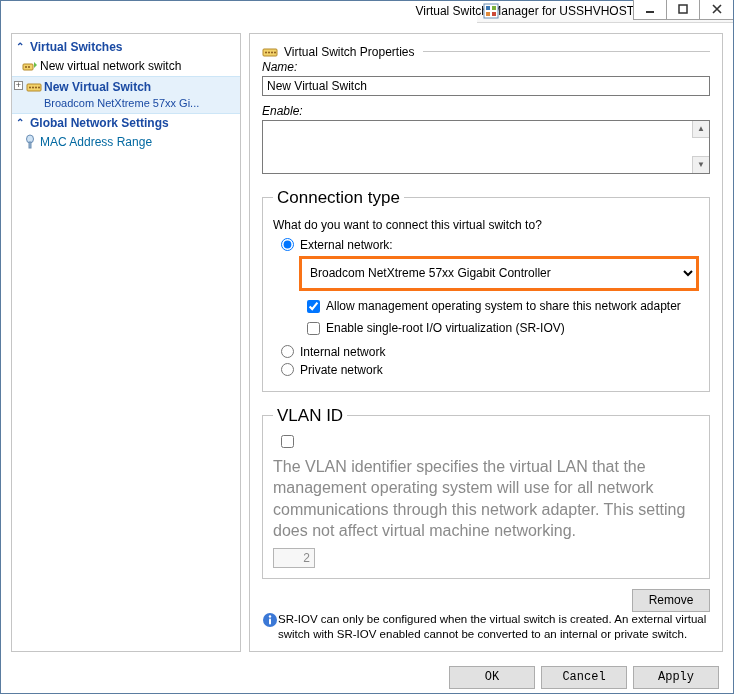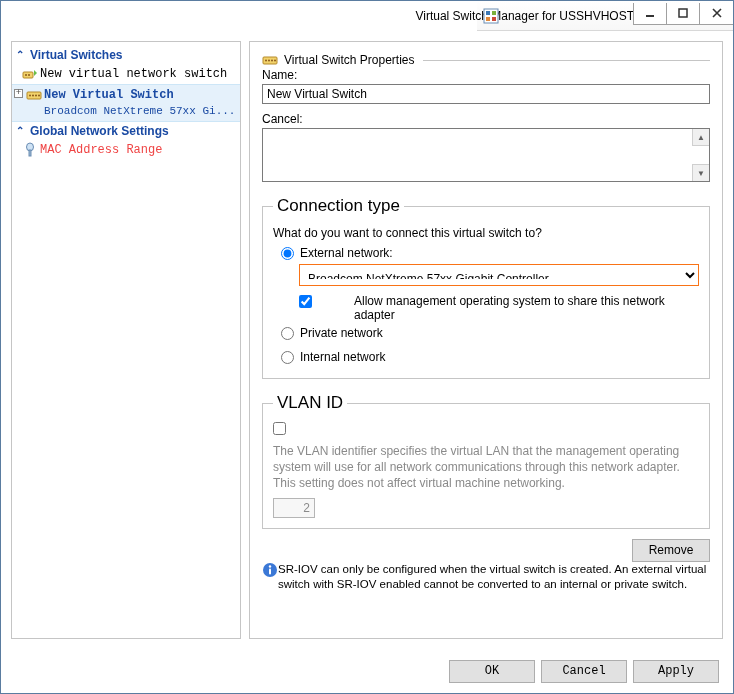--- a/index.html
+++ b/index.html
@@ -75,41 +75,40 @@
     position:absolute; left:4px; top:4px;
     color:#1a4aa3;
     font-size:10px;
     line-height:1;
   }
   .tree-item {
     padding:2px 4px 2px 28px;
     position:relative;
     cursor:default;
     line-height:16px;
-    font-family:Liberation Mono, monospace;
   }
   .tree-item.selected {
     background:#e5f1fb;
     border-top:1px solid #cde6f7;
     border-bottom:1px solid #cde6f7;
   }
   .tree-item .icon {
     position:absolute; left:10px; top:2px;
     width:16px; height:16px;
   }
   .tree-item.selected .label, .tree-item.selected .sublabel{
     color:#1a4aa3;
   }
   .tree-item.selected .label{ font-weight:bold;}
   .tree-item .sublabel{
     display:block;
     font-size:11px;
     padding-left:0;
   }
-  .tree-item.mac .label{ color:#ef4444;}
+  .tree-item.mac .label{ color:#0369a1;}
   .tree-item.mac .sublabel{ color:#6a6a6a; font-size:11px;}
   .expand-box{
     position:absolute; left:-4px; top:4px;
     width:9px;height:9px;border:1px solid #8a8a8a;
     font-size:9px;line-height:7px;text-align:center;
     background:#fff;color:#4a4a4a;
   }
   .group2{ position:relative; }
 
   .right-panel{
@@ -121,21 +120,21 @@
   }
   .section-title{
     display:flex;align-items:center;
     margin-bottom:0;
   }
   .section-title .sicon{ width:16px;height:16px;margin-right:6px;}
   .section-title .stxt{ font-size:12px;}
   .section-title .line{
     flex:1;height:1px;background:#c5c5c5;margin-left:8px;
   }
-  .form-label{ font-size:12px; margin-bottom:2px; display:block;}
+  .form-label{ font-size:12px; margin-bottom:2px; display:block;font-style:italic;}
   .text-input{
     width:100%;
     border:1px solid #7a7a7a;
     padding:2px 4px;
     font-family:inherit;font-size:12px;
   }
   .notes-box{
     width:100%;height:54px;
     border:1px solid #7a7a7a;
     background:#fff;
@@ -156,29 +155,29 @@
     margin:14px 0 0 0;
     padding:8px 10px 10px 10px;
   }
   fieldset.group legend{ font-size:17px; padding:0 4px;}
   .question{ margin:2px 0 6px 0;}
   .radio-row{ display:flex;align-items:center; margin:4px 0 4px 8px;}
   .radio-row input{ margin:0 6px 0 0;}
   .sub-block{ margin-left:26px;}
   .select-box{
     width:100%;
-    border:1px solid #f97316;
+    border:3px solid #f97316;
     padding:6px 4px;
     font-family:inherit;font-size:12px;
     background:#fff;
-    height:22px;
-  }
-  .check-row{ display:flex;align-items:flex-start; margin:8px 0 0 0;gap:36px;}
+    height:35px;
+  }
+  .check-row{ display:flex;align-items:flex-start; margin:8px 0 0 8px;}
   .check-row input{ margin:1px 6px 0 0;}
-  .help-text{ color:#8a8a8a; font-size:12px; margin:8px 12px 6px 0; line-height:1.35;}
+  .help-text{ color:#8a8a8a; font-size:16px; margin:8px 12px 6px 0; line-height:1.35;}
   .num-box{
     width:42px;height:20px;
     border:1px solid #b5b5b5;
     text-align:right;padding:1px 4px;
     color:#8a8a8a;background:#f7f7f7;
     font-family:inherit;font-size:12px;
   }
   .remove-row{ display:flex;justify-content:flex-end;margin-top:10px;}
   .btn{
     min-width:78px;height:23px;
@@ -299,21 +298,21 @@
               <circle cx="13" cy="8.5" r="1" fill="#8a5a1a"></circle>
             </svg>
         </span>
         <span class="stxt">Virtual Switch Properties</span>
         <span class="line"></span>
       </div>
 
       <label class="form-label">Name:</label>
       <input class="text-input" type="text" value="New Virtual Switch" style="">
 
-      <label class="form-label" style="margin-top:8px;">Cancel:</label>
+      <label class="form-label" style="margin-top:8px;">Enable:</label>
       <div class="notes-box">
         <div class="scroll-up">▲</div>
         <div class="scroll-down">▼</div>
       </div>
 
       <fieldset class="group">
         <legend>Connection type</legend>
         <div class="question">What do you want to connect this virtual switch to?</div>
 
         <div class="radio-row">
@@ -321,29 +320,33 @@
           <span>External network:</span>
         </div>
         <div class="sub-block">
           <select class="select-box">
             <option>Broadcom NetXtreme 57xx Gigabit Controller</option>
           </select>
           <div class="check-row">
             <input type="checkbox" checked="" style="">
             <span>Allow management operating system to share this network adapter</span>
           </div>
-        </div>
-
+          <div class="check-row">
+            <input type="checkbox" style="">
+            <span>Enable single-root I/O virtualization (SR-IOV)</span>
+          </div>
+        </div>
+
+        <div class="radio-row" style="margin-top:10px;">
+          <input type="radio" name="ct" style="">
+          <span>Internal network</span>
+        </div>
         <div class="radio-row">
           <input type="radio" name="ct" style="">
           <span>Private network</span>
-        </div>
-        <div class="radio-row" style="margin-top:10px;">
-          <input type="radio" name="ct" style="">
-          <span>Internal network</span>
         </div>
       </fieldset>
 
       <fieldset class="group">
         <legend>VLAN ID</legend>
         <div class="check-row" style="margin-top:0;">
           <input type="checkbox" style="">
         </div>
         <div class="help-text">The VLAN identifier specifies the virtual LAN that the management operating system will use for all network communications through this network adapter. This setting does not affect virtual machine networking.</div>
         <input class="num-box" type="text" disabled="" value="2" style="">

